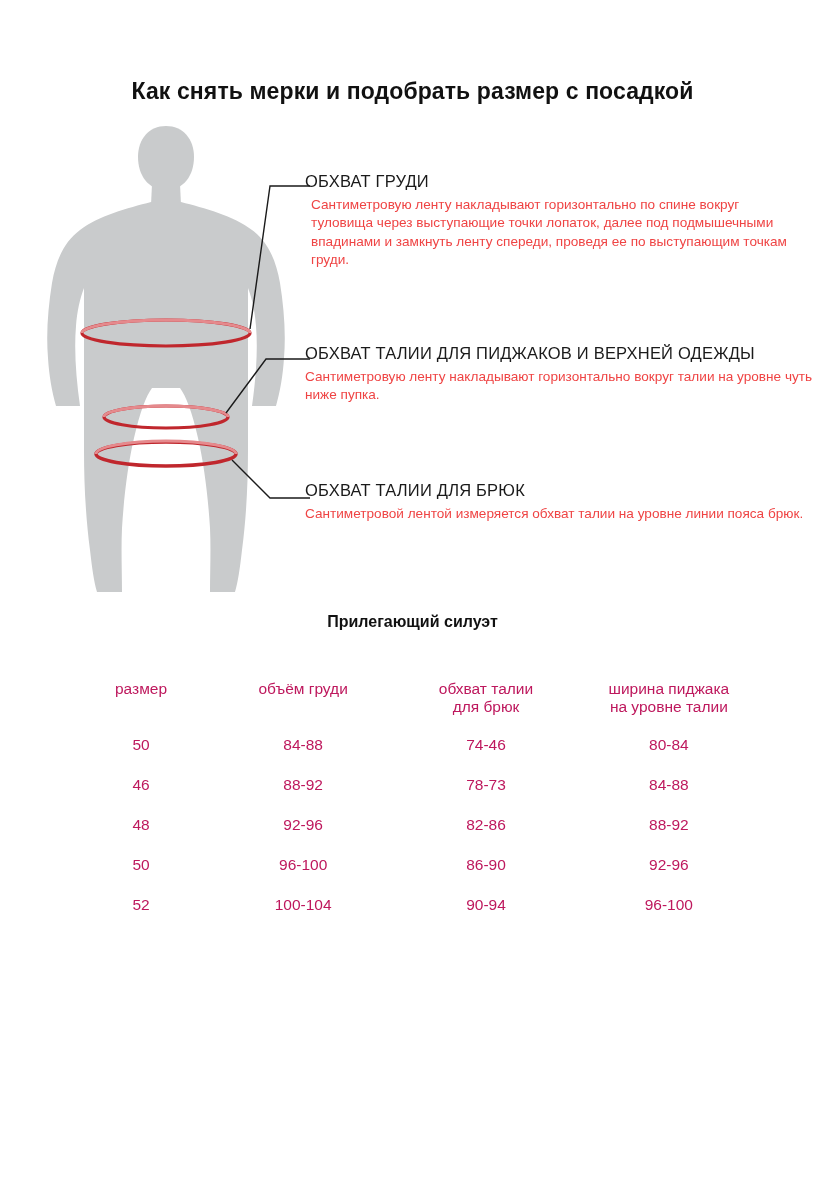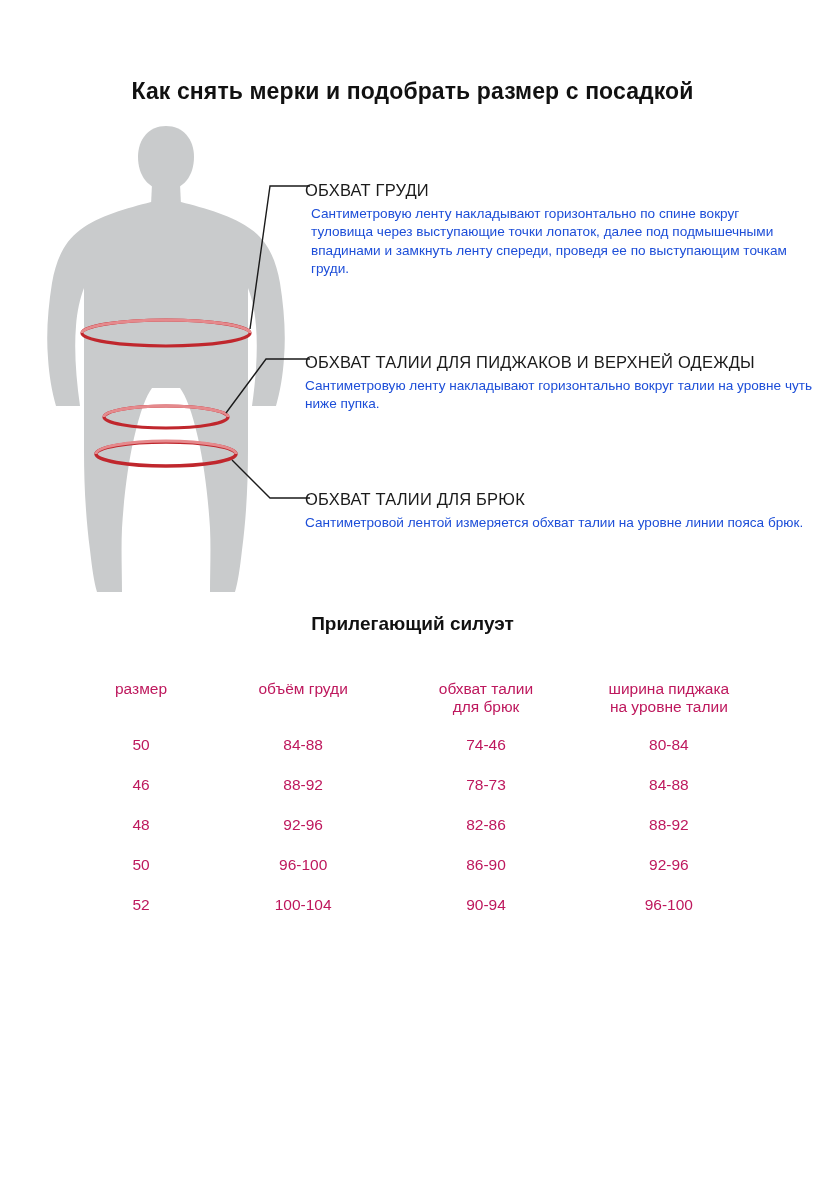--- a/index.html
+++ b/index.html
@@ -40,48 +40,47 @@
     position: absolute;
     left: 18px;
     top: 120px;
     width: 300px;
     height: 490px;
   }
 
   
   .callout {
     position: absolute;
-    margin-top: 9px;
   }
   .callout-head {
     font-size: 16.5px;
     color: #1a1a1a;
     letter-spacing: 0.2px;
     white-space: nowrap;
   }
   .callout-body {
     font-size: 13.6px;
     line-height: 1.35;
-    color: #1d4ed8;
+    color: #ef4444;
     margin-top: 5px;
   }
 
   #callout-chest { left: 305px; top: 172px; width: 500px; }
   #callout-chest .callout-body { margin-left: 6px; }
   #callout-waist-jacket { left: 305px; top: 344px; width: 515px; }
   #callout-waist-trousers { left: 305px; top: 481px; width: 505px; }
 
   
   .table-title {
     position: absolute;
     left: 0;
     top: 613px;
     width: 825px;
     text-align: center;
-    font-size: 19px;
+    font-size: 16px;
     font-weight: bold;
     color: #111111;
   }
 
   table.sizes {
     position: absolute;
     left: 72px;
     top: 680px;
     width: 690px;
     border-collapse: collapse;

